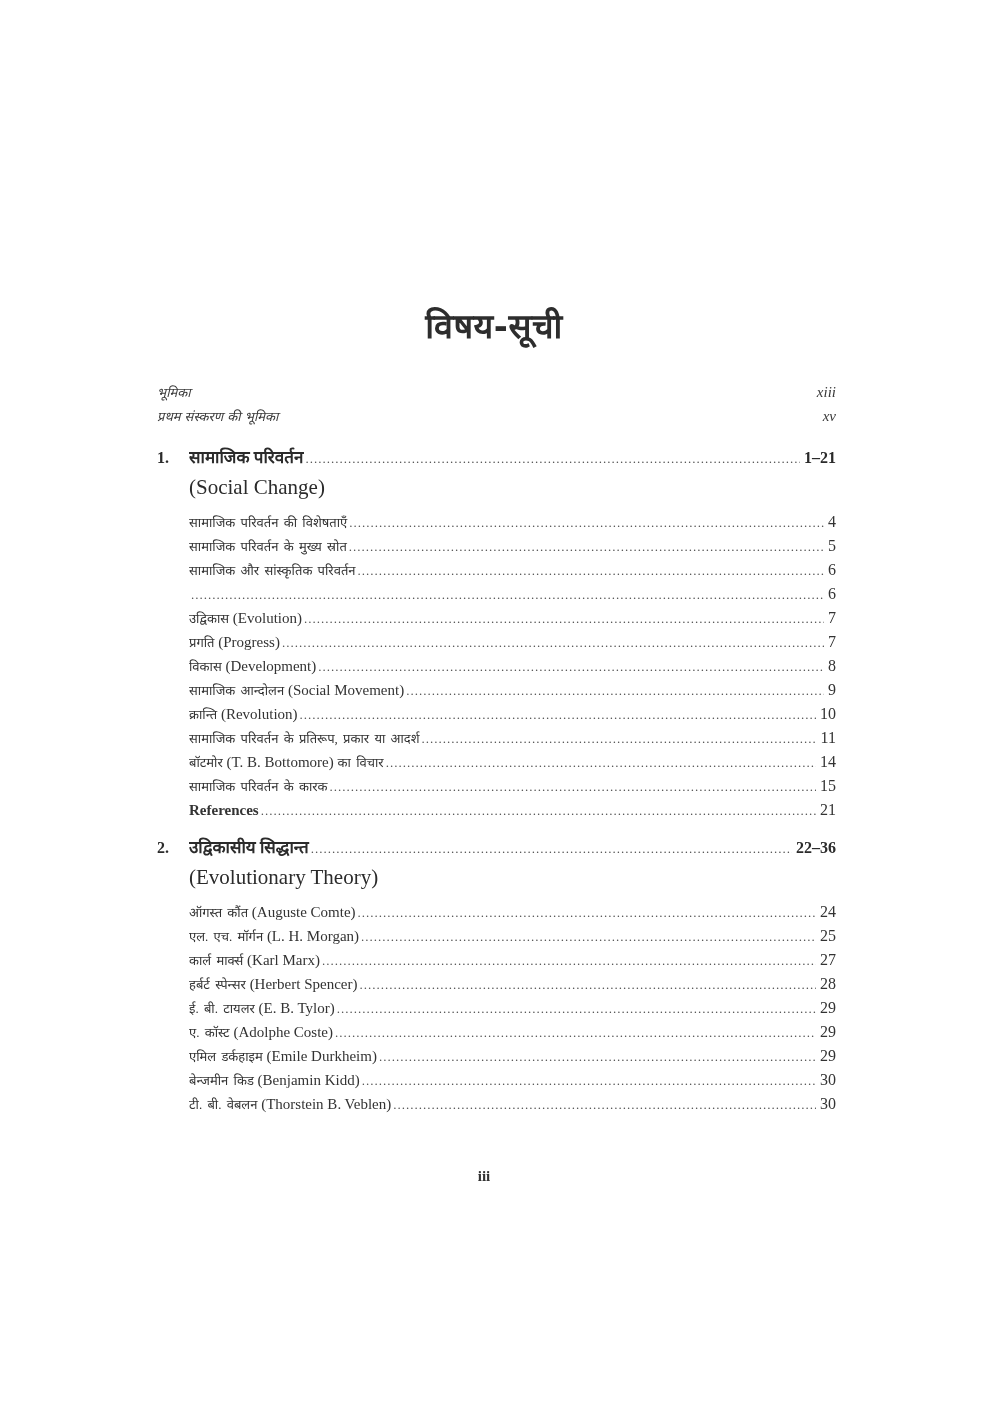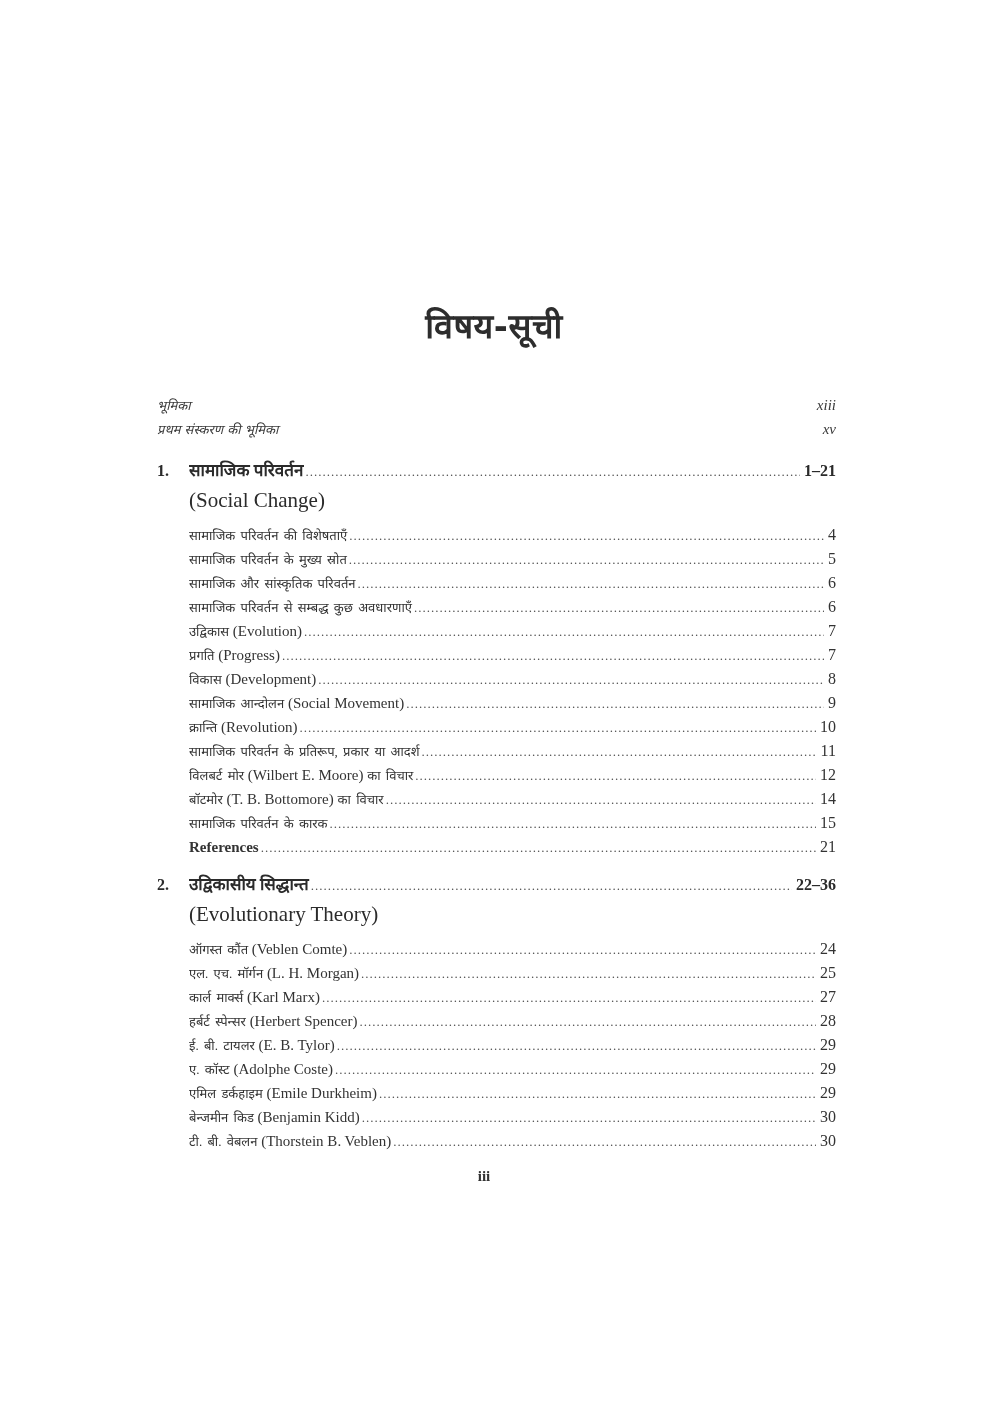--- a/index.html
+++ b/index.html
@@ -25,21 +25,21 @@
       font-weight: bold;
       font-size: 34px;
       line-height: 48px;
       color: #2d2d2d;
       letter-spacing: 0.5px;
     }
     .toc {
       position: absolute;
       left: 157px;
       width: 679px;
-      top: 393px;
+      top: 380px;
     }
     .prelim-row {
       display: flex;
       justify-content: space-between;
       align-items: baseline;
       font-style: italic;
       font-size: 15px;
       height: 24px;
       line-height: 24px;
       color: #3a3a3a;
@@ -184,21 +184,20 @@
           <span class="entry-label"><span class="hi">सामाजिक परिवर्तन के मुख्य स्रोत</span></span>
           <span class="leader"></span>
           <span class="entry-page">5</span>
         </div>
       <div class="entry">
           <span class="entry-label"><span class="hi">सामाजिक और सांस्कृतिक परिवर्तन</span></span>
           <span class="leader"></span>
           <span class="entry-page">6</span>
         </div>
       <div class="entry">
-          <span class="entry-label"><span class="hi">सामाजिक परिवर्तन से सम्बद्ध कुछ अवधारणाएँ</span></span>
           <span class="leader"></span>
           <span class="entry-page">6</span>
         </div>
       <div class="entry">
           <span class="entry-label"><span class="hi">उद्विकास</span> <span>(Evolution)</span></span>
           <span class="leader"></span>
           <span class="entry-page">7</span>
         </div>
       <div class="entry">
           <span class="entry-label"><span class="hi">प्रगति</span> <span>(Progress)</span></span>
@@ -217,25 +216,20 @@
         </div>
       <div class="entry">
           <span class="entry-label"><span class="hi">क्रान्ति</span> <span>(Revolution)</span></span>
           <span class="leader"></span>
           <span class="entry-page">10</span>
         </div>
       <div class="entry">
           <span class="entry-label"><span class="hi">सामाजिक परिवर्तन के प्रतिरूप, प्रकार या आदर्श</span></span>
           <span class="leader"></span>
           <span class="entry-page">11</span>
-        </div>
-      <div class="entry">
-          <span class="entry-label"><span class="hi">विलबर्ट मोर</span> <span>(Wilbert E. Moore)</span> <span class="hi">का विचार</span></span>
-          <span class="leader"></span>
-          <span class="entry-page">12</span>
         </div>
       <div class="entry">
           <span class="entry-label"><span class="hi">बॉटमोर</span> <span>(T. B. Bottomore)</span> <span class="hi">का विचार</span></span>
           <span class="leader"></span>
           <span class="entry-page">14</span>
         </div>
       <div class="entry">
           <span class="entry-label"><span class="hi">सामाजिक परिवर्तन के कारक</span></span>
           <span class="leader"></span>
           <span class="entry-page">15</span>
@@ -253,21 +247,21 @@
       <span class="chapter-num">2.</span>
       <div class="chapter-title-wrap">
         <span class="chapter-title">उद्विकासीय सिद्धान्त</span>
         <span class="leader"></span>
         <span class="chapter-pages">22–36</span>
       </div>
     </div>
     <div class="chapter-subtitle">(Evolutionary Theory)</div>
     <div class="entries">
       <div class="entry">
-          <span class="entry-label"><span class="hi">ऑगस्त कौंत</span> <span>(Veblen Comte)</span></span>
+          <span class="entry-label"><span class="hi">ऑगस्त कौंत</span> <span>(Auguste Comte)</span></span>
           <span class="leader"></span>
           <span class="entry-page">24</span>
         </div>
       <div class="entry">
           <span class="entry-label"><span class="hi">एल. एच. मॉर्गन</span> <span>(L. H. Morgan)</span></span>
           <span class="leader"></span>
           <span class="entry-page">25</span>
         </div>
       <div class="entry">
           <span class="entry-label"><span class="hi">कार्ल मार्क्स</span> <span>(Karl Marx)</span></span>

